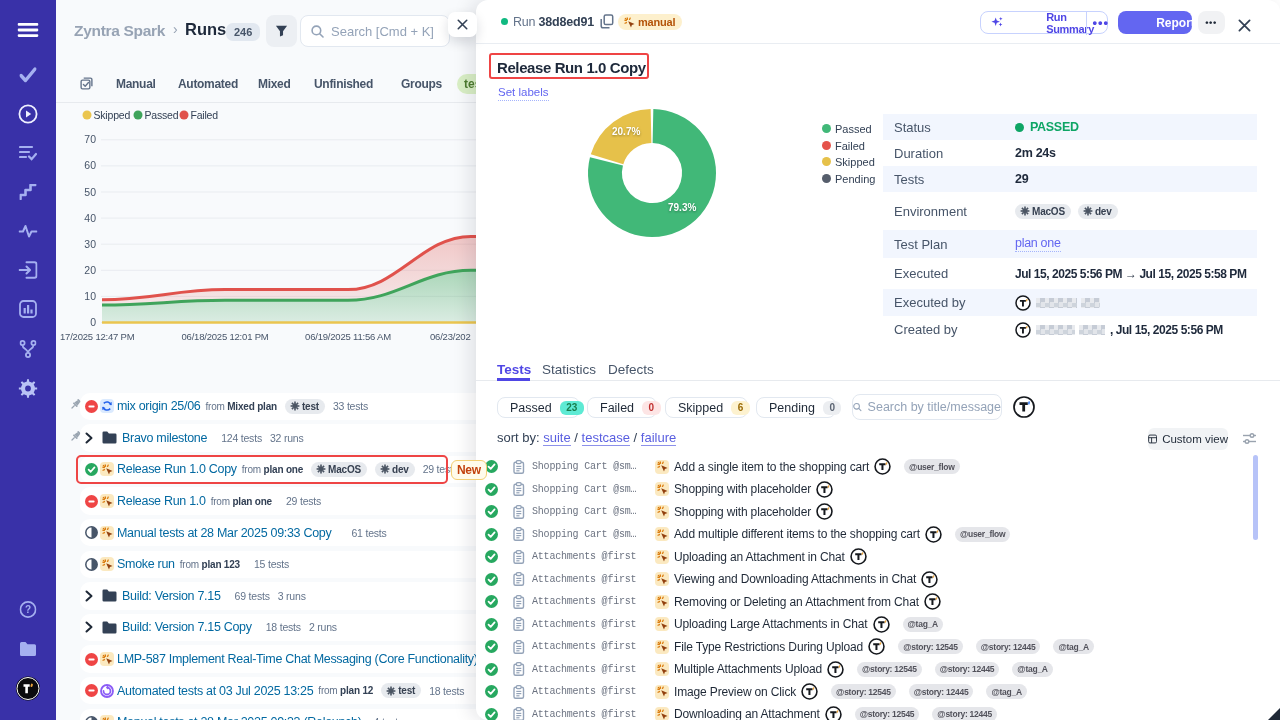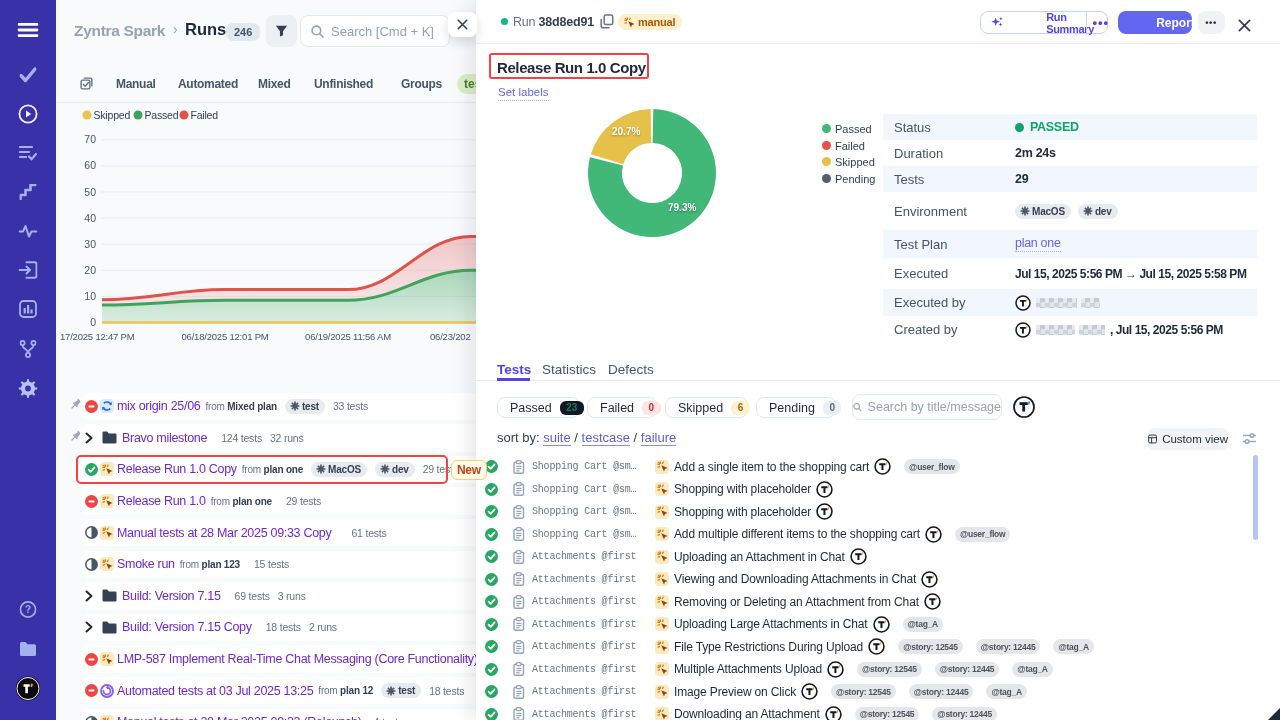--- a/index.html
+++ b/index.html
@@ -9,31 +9,31 @@
 
 #sidebar { position:absolute; left:0; top:0; width:56px; height:720px; background:#3931a8; }
 #sidebar svg { position:absolute; left:50%; transform:translateX(-50%); }
 
 #lpanel { position:absolute; left:56px; top:0; width:441px; height:720px; background:#f8fafc; overflow:hidden; }
 .crumb { position:absolute; top:20px; font-size:17px; }
 #tabsrow { position:absolute; left:0; top:68px; width:420px; height:35px; border-bottom:1px solid #e7eaee; }
 .tabitem { position:absolute; top:9px; font-size:12px; letter-spacing:-0.3px; font-weight:600; color:#475569; }
 
 .runrow { position:absolute; left:24px; width:400px; height:27.5px; background:#fff; border-radius:10px 0 0 10px; display:flex; align-items:center; }
-.runrow .title { font-size:12.5px; letter-spacing:-0.3px; color:#6d28d9; white-space:nowrap; }
+.runrow .title { font-size:12.5px; letter-spacing:-0.3px; color:#0369a1; white-space:nowrap; }
 .runrow .from { font-size:10px; letter-spacing:-0.2px; color:#64748b; margin-left:5px; white-space:nowrap; }
 .runrow .plan { font-weight:bold; font-size:10px; letter-spacing:-0.2px; color:#334155; }
 .runrow .cnt { font-size:10.5px; letter-spacing:-0.2px; color:#64748b; margin-left:8px; white-space:nowrap; }
 .gpill { display:inline-flex; align-items:center; gap:2px; background:#e7eaee; border-radius:999px; padding:2px 6px 2px 5px; font-size:10px; letter-spacing:-0.2px; font-weight:600; color:#374151; margin-left:8px; white-space:nowrap; }
 .gpill svg { flex:0 0 auto; }
 .sicon { width:13px; height:13px; flex:0 0 auto; margin-left:5px; }
 .ticon { width:14px; height:14px; flex:0 0 auto; margin-left:2px; margin-right:3px; }
 .manual-sq { display:inline-flex; align-items:center; justify-content:center; width:14px; height:14px; background:#fbe9c0; border-radius:4px; }
 
-#drawer { position:absolute; left:476px; top:0; width:804px; height:720px; background:#fff; box-shadow:-6px 0 18px rgba(15,23,42,.10); }
+#drawer { position:absolute; left:476px; top:0; width:804px; height:720px; background:#fff; box-shadow:-6px 0 18px rgba(15,23,42,.10);border-radius:12px; }
 #dhead { position:absolute; left:0; top:0; width:804px; height:44px; border-bottom:1px solid #e9edf2; }
 #closetab { position:absolute; left:-28px; top:12px; width:29px; height:25px; background:#fff; border-radius:7px; box-shadow:0 5px 12px rgba(15,23,42,.14); display:flex; align-items:center; justify-content:center; }
 .btn { position:absolute; display:flex; align-items:center; justify-content:center; border-radius:8px; font-size:13px; font-weight:600;gap:36px; }
 .redbox { position:absolute; border:2px solid #ef4444; border-radius:3px; }
 
 .trow { position:absolute; left:407px; width:374px; display:flex; align-items:center; }
 .trow.alt { background:#f2f6fe; }
 .tlabel { width:132px; padding-left:11px; font-size:13px; color:#475569; flex:0 0 auto; }
 .tval { font-size:12.5px; letter-spacing:-0.3px; color:#1e293b; font-weight:600; display:flex; align-items:center; white-space:nowrap; }
 .redact { display:inline-block; height:10px; background:conic-gradient(#c6ccd6 90deg,#e2e5ea 90deg 180deg,#ced4dc 180deg 270deg,#e8eaee 270deg); background-size:9px 9px; }
@@ -623,21 +623,21 @@
           <span style="font-weight:600;margin-left:5px;font-size:12px;letter-spacing:-0.45px;">, Jul 15, 2025 5:56 PM</span>
         </span>
       </div>
 
     <span class="ttab" style="left:21px;color:#4f46e5;font-weight:600;">Tests</span>
     <span class="ttab" style="left:66px;">Statistics</span>
     <span class="ttab" style="left:132px;">Defects</span>
     <div class="abs" style="left:0;top:380px;width:804px;height:1px;background:#e7eaee;"></div>
     <div class="abs" style="left:21px;top:378px;width:33px;height:2.5px;background:#4f46e5;"></div>
 
-    <div class="fbtn" style="left:21px;width:83px;">Passed<span class="fbadge" style="background:#0f172a;color:#177d4d;">23</span></div>
+    <div class="fbtn" style="left:21px;width:83px;">Passed<span class="fbadge" style="background:#5eead4;color:#177d4d;">23</span></div>
     <div class="fbtn" style="left:111px;width:70px;">Failed<span class="fbadge" style="background:#fde5e5;color:#c03030;">0</span></div>
     <div class="fbtn" style="left:189px;width:83px;">Skipped<span class="fbadge" style="background:#fdf2cf;color:#9a6b07;">6</span></div>
     <div class="fbtn" style="left:280px;width:80px;">Pending<span class="fbadge" style="background:#eceef1;color:#5b6472;">0</span></div>
     <div class="abs" style="left:376px;top:394px;width:150px;height:26px;border:1px solid #e2e8f0;border-radius:8px;display:flex;align-items:center;padding-left:0;overflow:hidden;">
       <svg width="12" height="12" viewBox="0 0 13 13">
           <circle cx="5.4" cy="5.4" r="4.3" fill="none" stroke="#94a3b8" stroke-width="1.6"></circle>
           <path d="M8.7 8.7 L12 12" stroke="#94a3b8" stroke-width="1.6" stroke-linecap="round"></path>
         </svg>
       <span style="font-size:12.5px;color:#94a3b8;margin-left:6px;white-space:nowrap;">Search by title/message</span>
     </div>

